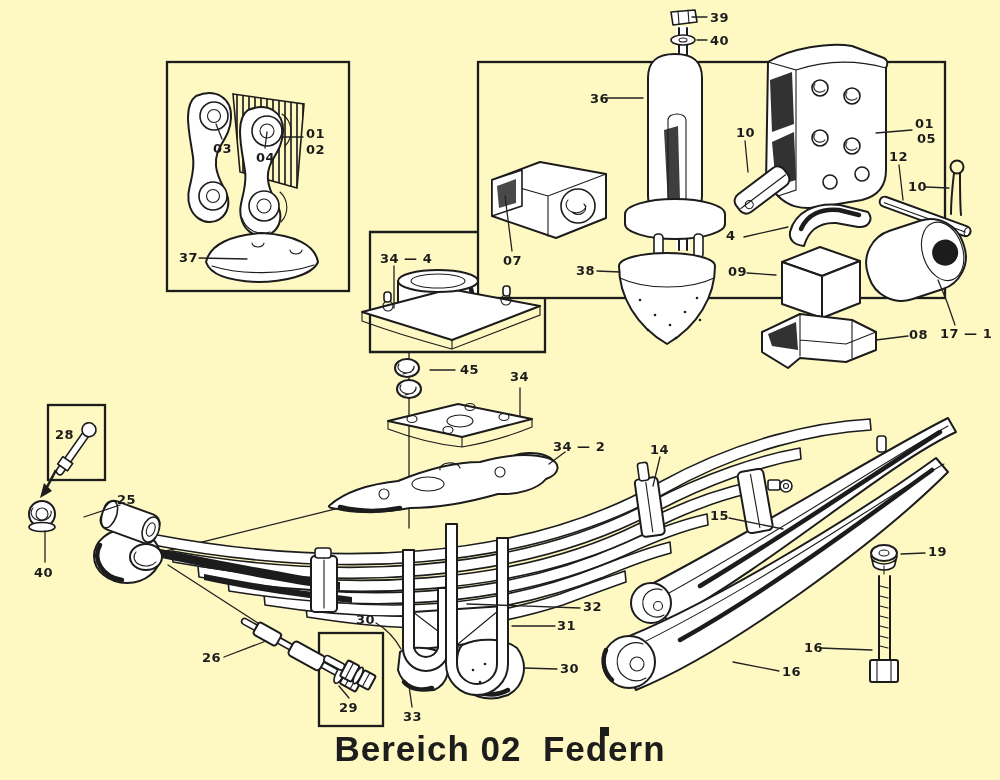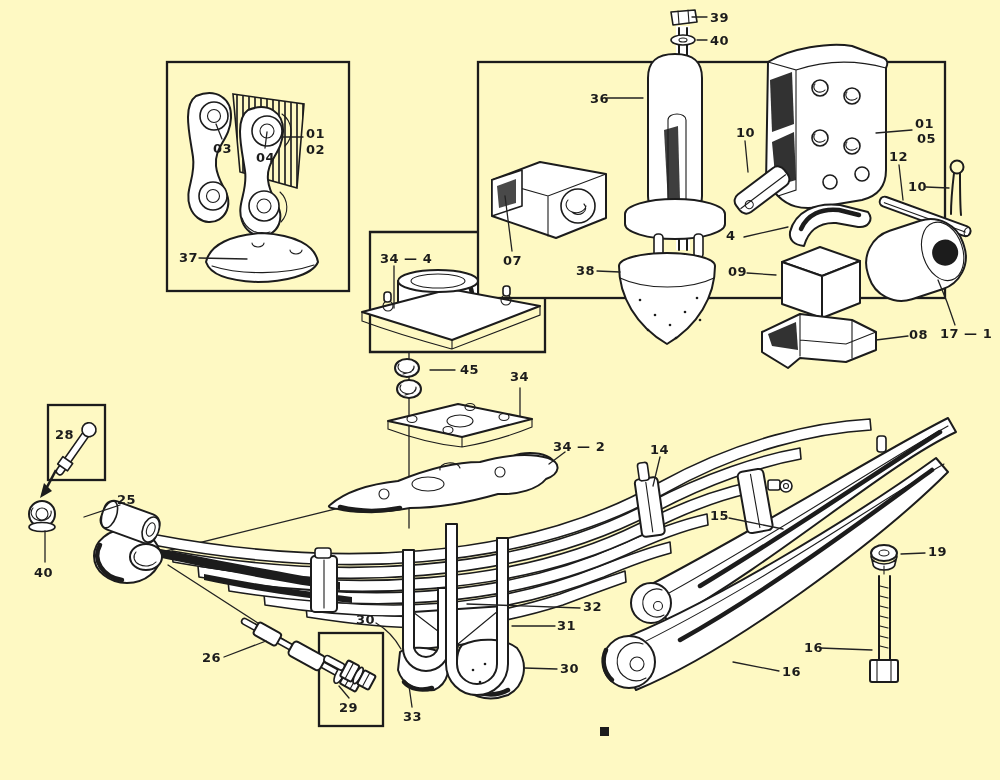--- a/index.html
+++ b/index.html
@@ -414,14 +414,15 @@
 <div class="lbl" style="left:34px;top:565px">40</div>
 <div class="lbl" style="left:55px;top:427px">28</div>
 <div class="lbl" style="left:202px;top:650px">26</div>
 <div class="lbl" style="left:339px;top:700px">29</div>
 <div class="lbl" style="left:356px;top:612px">30</div>
 <div class="lbl" style="left:403px;top:709px">33</div>
 <div class="lbl" style="left:583px;top:599px">32</div>
 <div class="lbl" style="left:557px;top:618px">31</div>
 <div class="lbl" style="left:560px;top:661px">30</div>
 
+<div class="title">Bereich 02  Federn</div>
 
 </div>
 
 </body></html>

